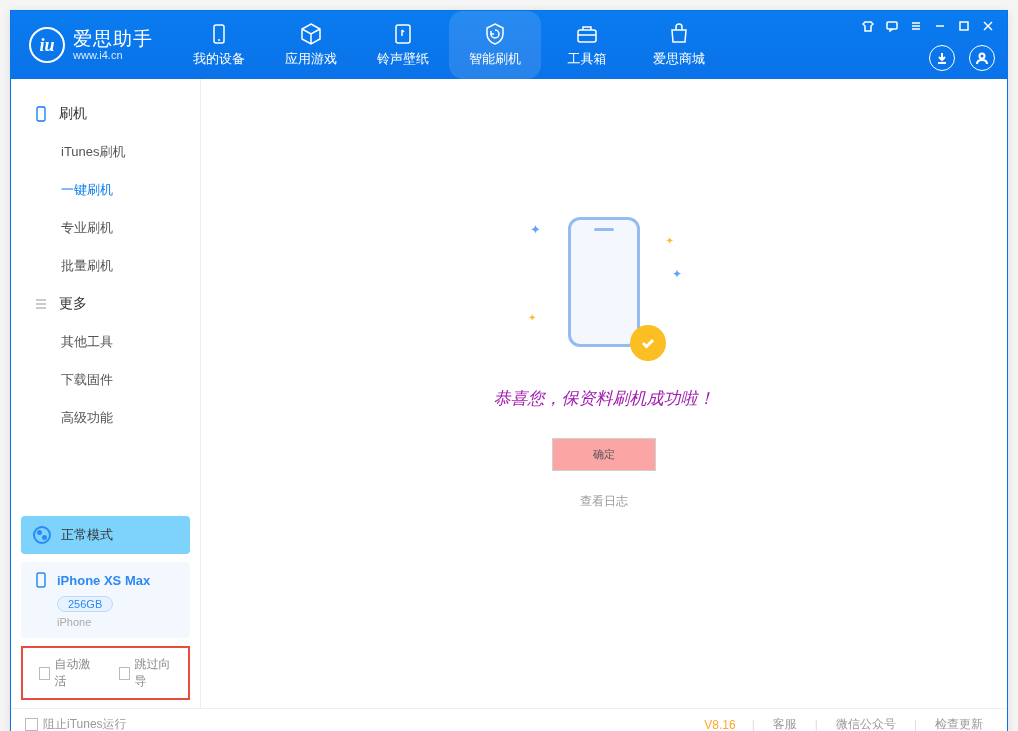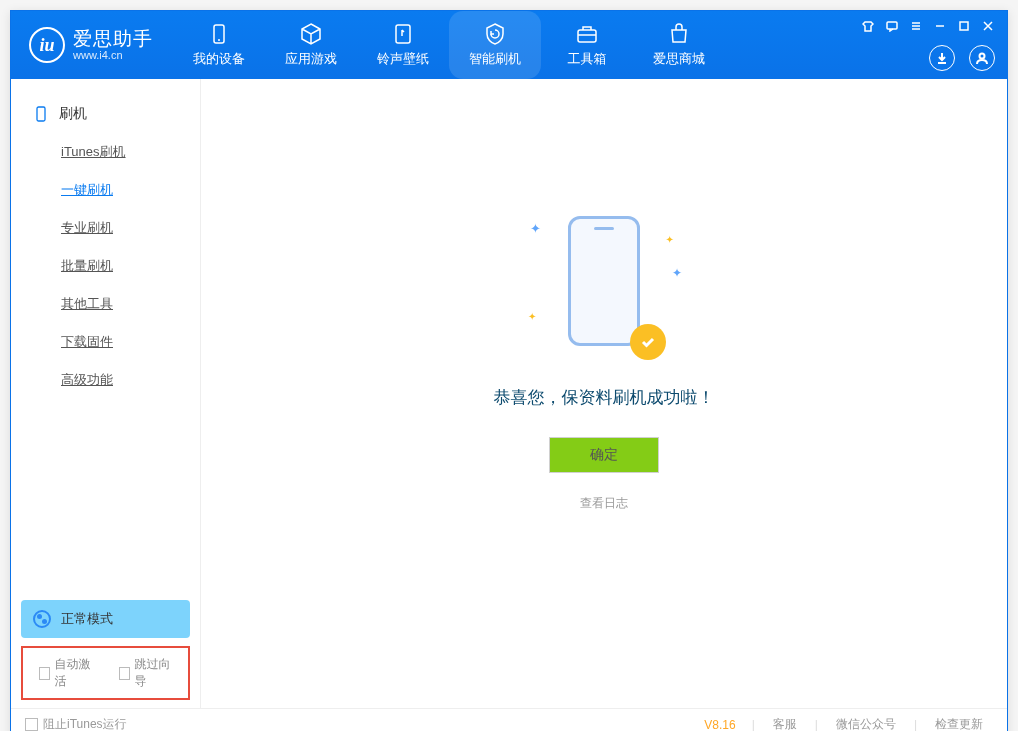--- a/index.html
+++ b/index.html
@@ -20,21 +20,21 @@
 .window-controls{position:absolute;right:8px;top:6px;display:flex;gap:2px;}
 .winbtn{width:22px;height:18px;display:flex;align-items:center;justify-content:center;cursor:pointer;color:#fff;font-size:13px;}
 .winbtn svg{width:12px;height:12px;stroke:#fff;fill:none;stroke-width:1.5;}
 .right-actions{position:absolute;right:12px;bottom:8px;display:flex;gap:14px;}
 .circle-btn{width:26px;height:26px;border:1.5px solid #fff;border-radius:50%;display:flex;align-items:center;justify-content:center;cursor:pointer;}
 .circle-btn svg{width:14px;height:14px;stroke:#fff;fill:none;stroke-width:2;}
 .body{flex:1;display:flex;min-height:0;}
 .sidebar{width:190px;border-right:1px solid #eee;display:flex;flex-direction:column;padding-top:16px;}
 .sb-group-title{display:flex;align-items:center;padding:10px 18px 10px 22px;font-size:14px;color:#333;font-weight:500;}
 .sb-group-icon{width:16px;height:16px;margin-right:10px;display:flex;align-items:center;justify-content:center;}
-.sb-item{padding:10px 0 10px 50px;font-size:13px;color:#555;cursor:pointer;text-decoration:underline;}
+.sb-item{padding:10px 0 10px 50px;font-size:13px;color:#555;cursor:pointer;}
 .sb-item.active{color:#0a7bf0;}
 .sidebar-bottom{margin-top:auto;}
 .mode-box{margin:8px 10px;background:#7dd3fc;border-radius:4px;padding:10px 12px;display:flex;align-items:center;font-size:13px;color:#333;}
 .mode-icon{width:18px;height:18px;border:2px solid #2b8af5;border-radius:50%;margin-right:10px;position:relative;}
 .mode-icon::before{content:"";position:absolute;width:5px;height:5px;background:#2b8af5;border-radius:50%;top:2px;left:2px;}
 .mode-icon::after{content:"";position:absolute;width:5px;height:5px;background:#2b8af5;border-radius:50%;bottom:2px;right:2px;}
 .device-box{margin:0 10px 8px;background:#f3f8fe;border-radius:4px;padding:10px 12px;}
 .device-head{display:flex;align-items:center;font-size:13px;color:#2b8af5;font-weight:600;margin-bottom:6px;}
 .device-head svg{width:16px;height:16px;margin-right:8px;stroke:#2b8af5;fill:none;stroke-width:1.5;}
 .badge{display:inline-block;background:#e8f2fe;color:#2b8af5;border:1px solid #b8dbff;border-radius:10px;padding:1px 10px;font-size:11px;margin-left:24px;margin-bottom:2px;}
@@ -46,22 +46,22 @@
 .phone-illustration{position:relative;width:120px;height:140px;margin-bottom:30px;margin-top:-60px;}
 .phone{position:absolute;left:50%;transform:translateX(-50%);width:72px;height:130px;border:3px solid #95bcee;border-radius:12px;background:#f4f8fe;}
 .phone::before{content:"";position:absolute;top:8px;left:50%;transform:translateX(-50%);width:20px;height:3px;background:#95bcee;border-radius:2px;}
 .check-circle{position:absolute;right:-2px;bottom:-4px;width:36px;height:36px;background:#fbbf24;border-radius:50%;display:flex;align-items:center;justify-content:center;}
 .check-circle svg{width:18px;height:18px;stroke:#fff;fill:none;stroke-width:3;}
 .sparkle{position:absolute;color:#60a5fa;}
 .sparkle.s1{left:-14px;top:5px;font-size:13px;}
 .sparkle.s2{right:-10px;top:18px;font-size:10px;color:#fbbf24;}
 .sparkle.s3{right:-18px;top:50px;font-size:12px;}
 .sparkle.s4{left:-16px;bottom:34px;font-size:10px;color:#fbbf24;}
-.success-text{font-size:17px;color:#0c4a6e;margin-bottom:28px;}
-.confirm-btn{padding:8px 40px;border:1px solid #d0d0d0;background:#84cc16;font-size:14px;color:#555;cursor:pointer;margin-bottom:22px;}
+.success-text{font-size:17px;color:#a21caf;margin-bottom:28px;font-style:italic;}
+.confirm-btn{padding:8px 40px;border:1px solid #d0d0d0;background:#fca5a5;font-size:11px;color:#555;cursor:pointer;margin-bottom:22px;}
 .log-link{font-size:12px;color:#999;cursor:pointer;}
 .statusbar{height:32px;border-top:1px solid #eee;display:flex;align-items:center;padding:0 14px;font-size:12px;color:#999;}
 .statusbar .chk{color:#999;}
 .status-right{margin-left:auto;display:flex;align-items:center;gap:8px;}
 .version{color:#ffa726;margin-right:8px;}
 .status-link{color:#999;cursor:pointer;padding:0 10px;}
 .divider{color:#ddd;}
 </style>
 </head>
 <body>
@@ -191,28 +191,46 @@
               <rect x="4" y="1" width="8" height="14" rx="1.5" fill="none" stroke="#0a7bf0" stroke-width="1.3"></rect>
             </svg>
           </div>
         <span>刷机</span>
       </div>
       <div class="sb-item">iTunes刷机</div>
       <div class="sb-item active">一键刷机</div>
       <div class="sb-item">专业刷机</div>
       <div class="sb-item">批量刷机</div>
 
+      <div class="sb-group-title">
+        <div class="sb-group-icon">
+            <svg viewBox="0 0 16 16">
+              <path d="M3 4 L13 4 M3 8 L13 8 M3 12 L13 12" stroke="#bbb" stroke-width="1.5"></path>
+            </svg>
+          </div>
+        <span>更多</span>
+      </div>
       <div class="sb-item">其他工具</div>
       <div class="sb-item">下载固件</div>
       <div class="sb-item">高级功能</div>
 
       <div class="sidebar-bottom">
         <div class="mode-box">
           <div class="mode-icon"></div>
           <span>正常模式</span>
+        </div>
+        <div class="device-box">
+          <div class="device-head">
+            <svg viewBox="0 0 16 16">
+                <rect x="4" y="1" width="8" height="14" rx="1.5"></rect>
+              </svg>
+            <span>iPhone XS Max</span>
+          </div>
+          <span class="badge">256GB</span>
+          <div class="device-sub">iPhone</div>
         </div>
         <div class="highlight-box">
           <label class="chk">
             <span class="chk-box"></span>
             <span>自动激活</span>
           </label>
           <label class="chk">
             <span class="chk-box"></span>
             <span>跳过向导</span>
           </label>

